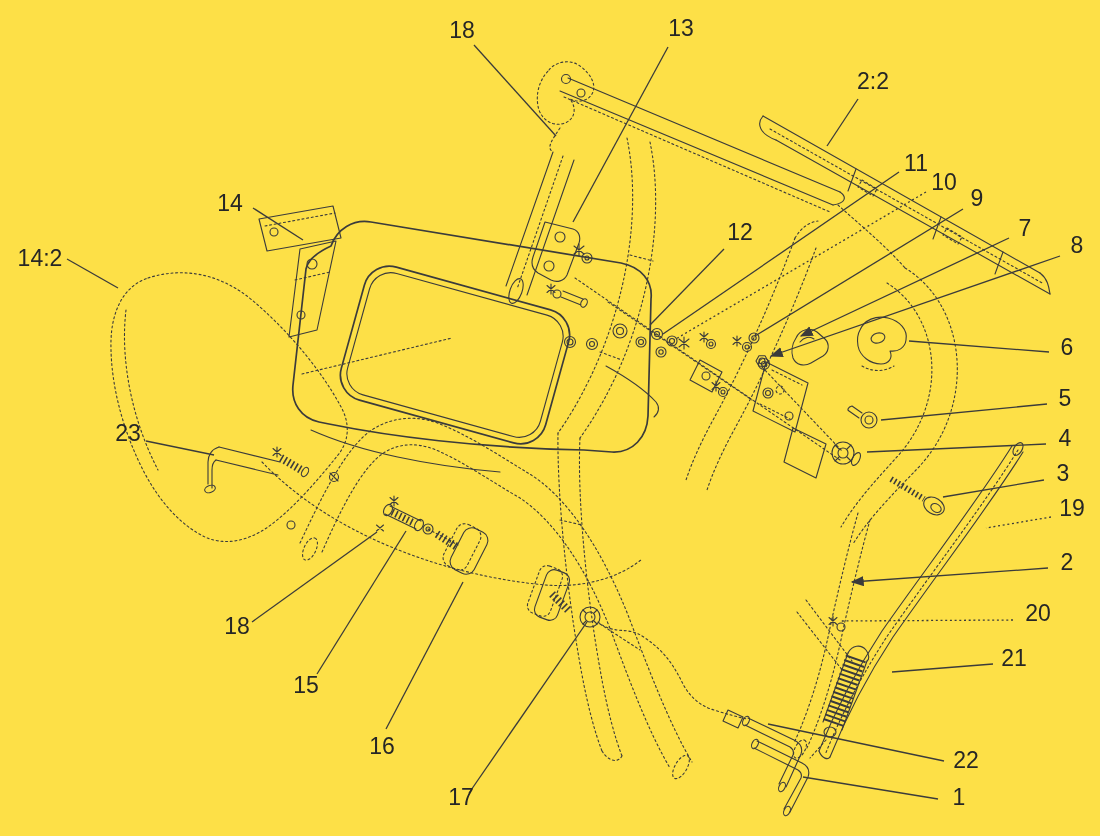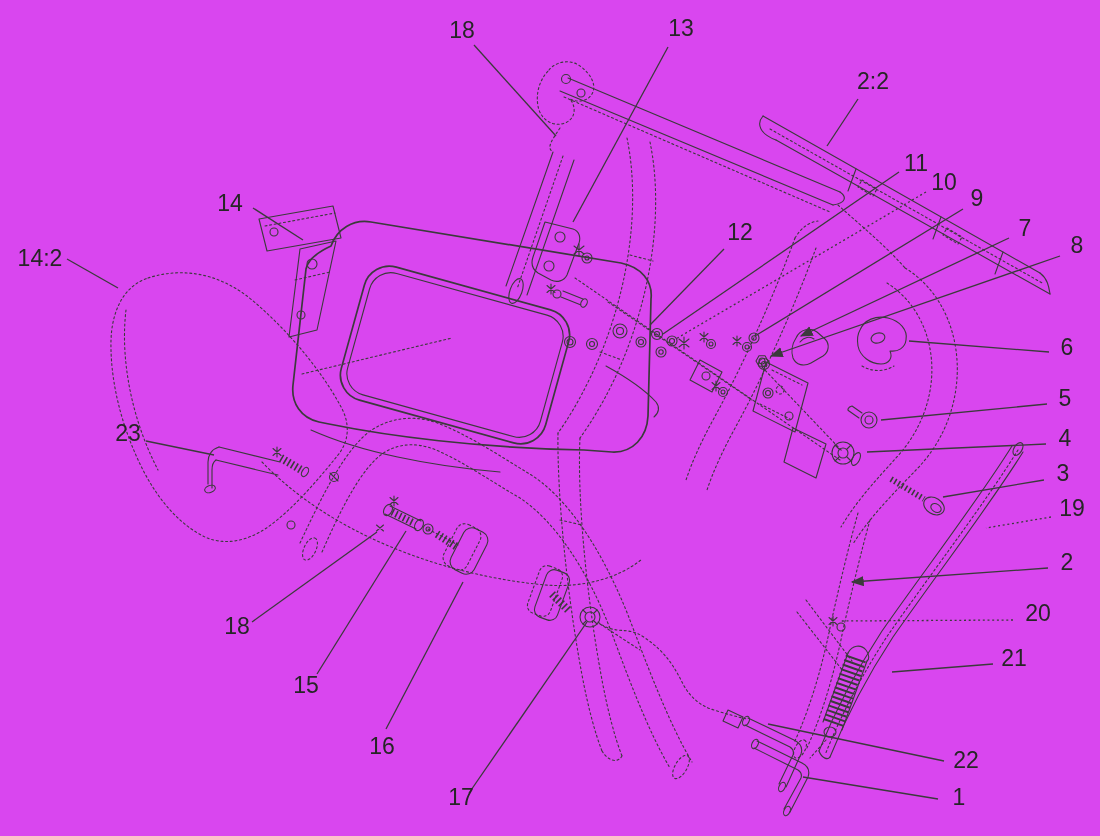--- a/index.html
+++ b/index.html
@@ -1,17 +1,17 @@
 <!DOCTYPE html>
 <html><head>
 <meta charset="utf-8">
 <style>
   html,body{margin:0;padding:0;}
   body{background:#f7f7f7;font-family:"Liberation Sans",sans-serif;}
-  .stage{position:relative;width:1100px;height:836px;background:#d946ef;overflow:hidden;}
+  .stage{position:relative;width:1100px;height:836px;background:#fde047;overflow:hidden;}
   svg{display:block;}
   .ln{fill:none;stroke:#3b3b3b;stroke-width:1.1;stroke-linecap:round;stroke-linejoin:round;}
   .dt{stroke-dasharray:2 2.7;}
   .th{stroke-width:1.7;}
   .thr{fill:none;stroke:#3b3b3b;stroke-linecap:butt;stroke-dasharray:1.6 2.6;}
   .coil{stroke:#3b3b3b;stroke-width:21;stroke-dasharray:2 2.8;fill:none;stroke-linecap:butt;}
   .ldr{stroke:#3b3b3b;fill:none;stroke-width:1.3;}
   text.callout{font-family:"Liberation Sans",sans-serif;font-size:23px;fill:#262626;}
 </style>
 </head>

